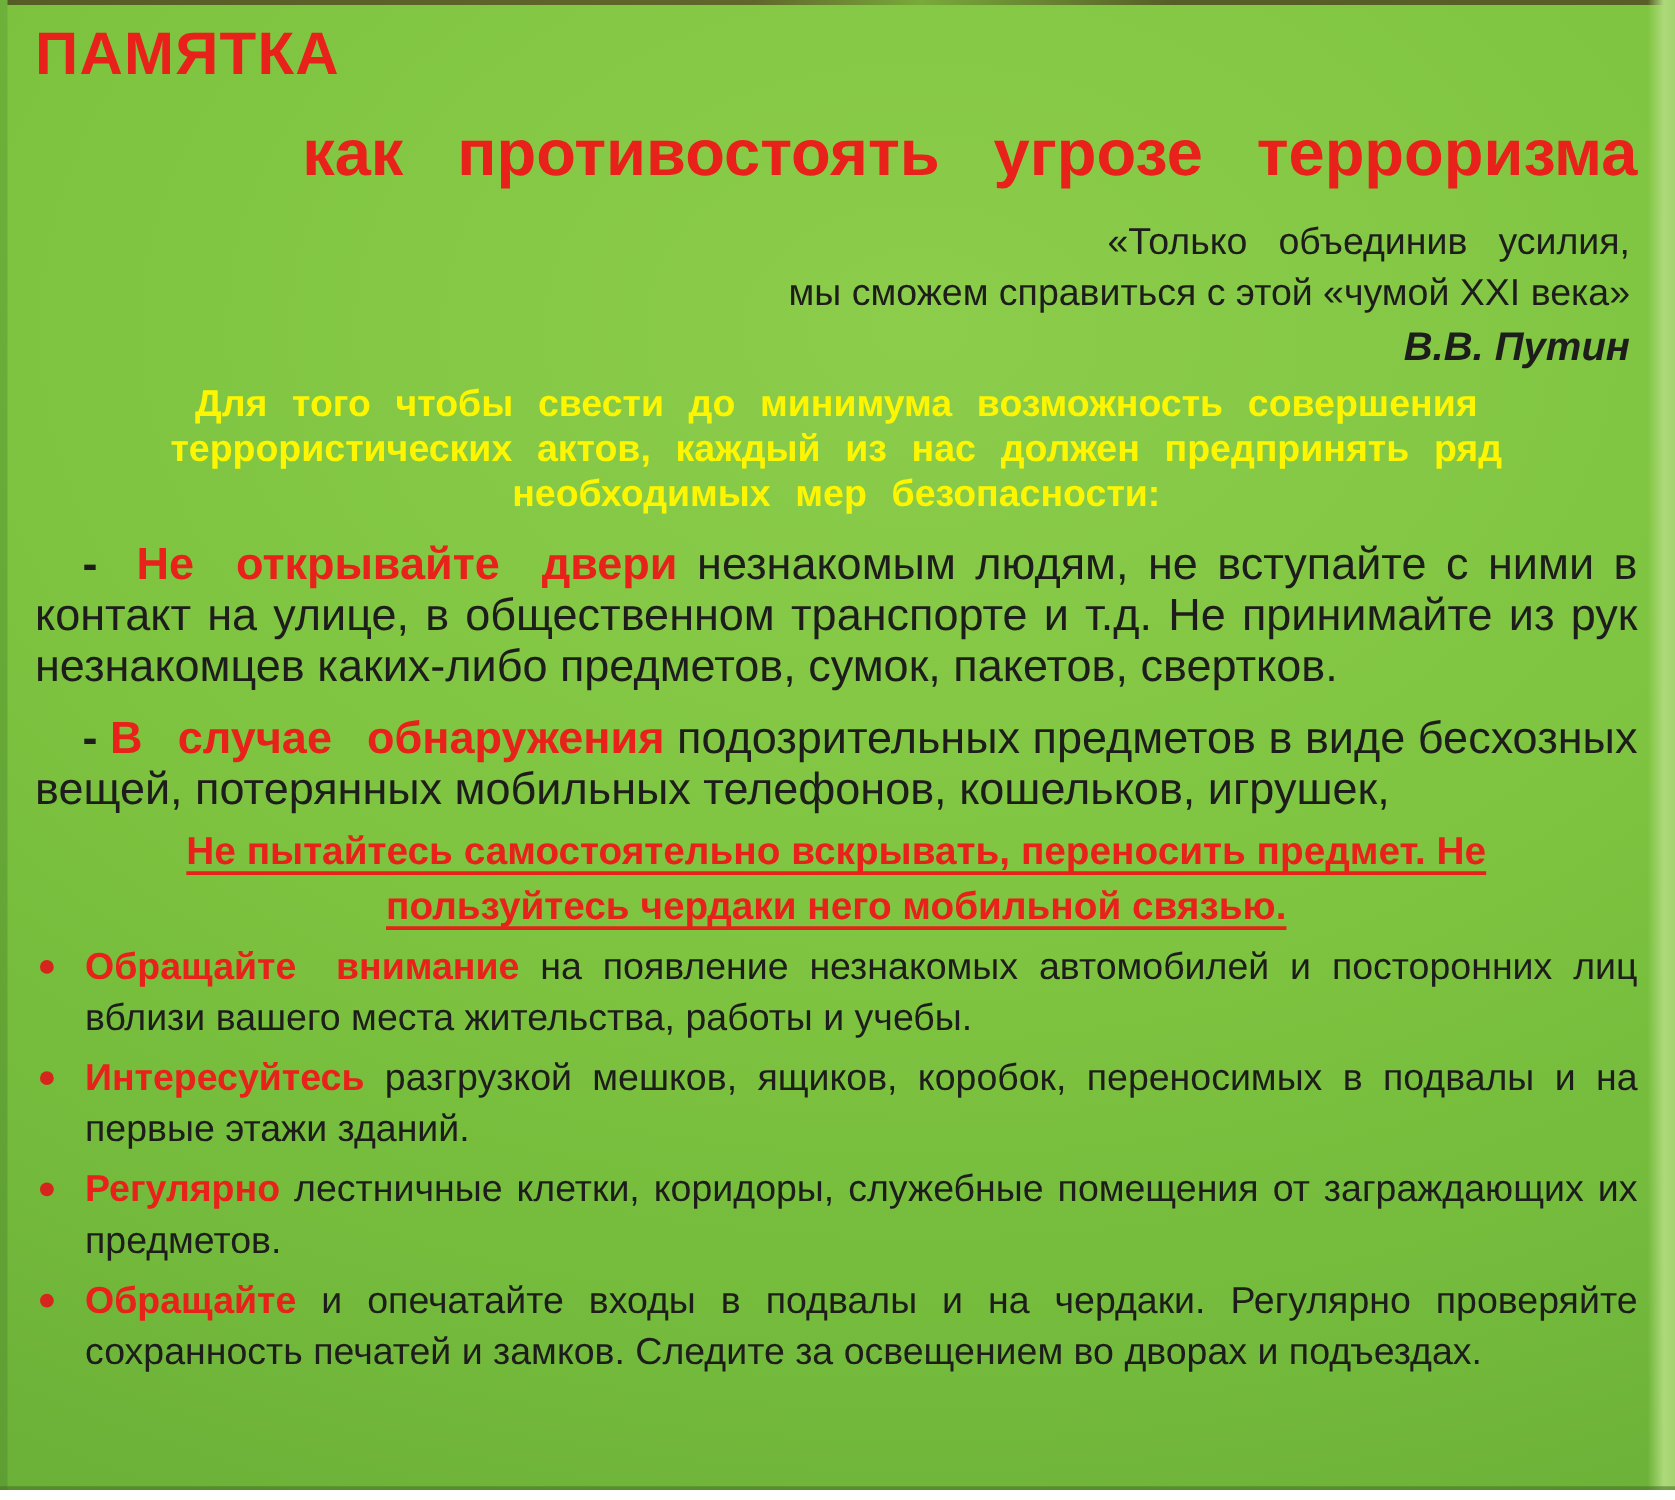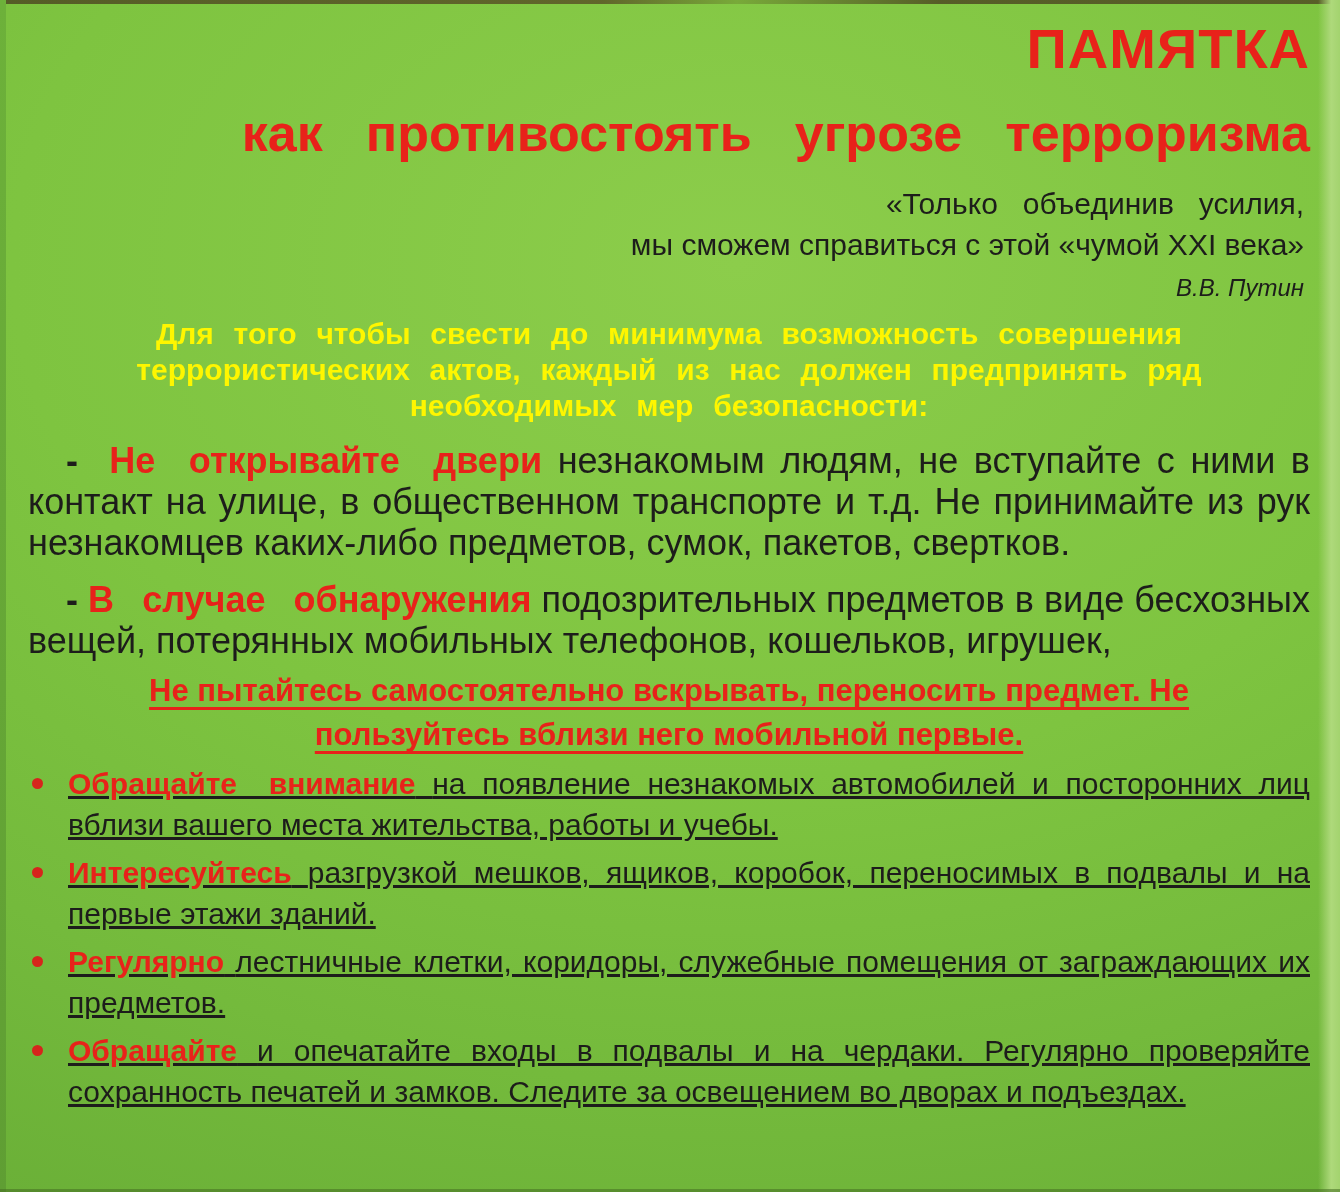--- a/index.html
+++ b/index.html
@@ -38,46 +38,46 @@
     position: absolute; left: 0; right: 0; bottom: 8px; height: 3px;
     background: rgba(70,110,35,.55);
   }
   .content {
     position: relative;
     padding: 10px 30px 0 28px;
     color: #1d1d1b;
   }
   .title {
     margin: 6px 0 0 0;
-    text-align: right;
+    text-align: left;
     color: #e8221a;
-    font-size: 56px;
+    font-size: 48px;
     font-weight: bold;
     letter-spacing: 1px;
   }
   .subtitle {
     margin: 22px 0 0 0;
     text-align: right;
     color: #e8221a;
     font-size: 52px;
     font-weight: bold;
     word-spacing: 0.55em;
   }
   .quote {
     margin-top: 20px;
     text-align: right;
     font-size: 30px;
     line-height: 41px;
     padding-right: 6px;
   }
   .quote-line-1 { word-spacing: 0.55em; }
   .quote-author {
-    font-weight: normal;
+    font-weight: bold;
     font-style: italic;
-    font-size: 24px;
+    font-size: 32px;
     margin-top: 2px;
     text-align: right;
   }
   .intro {
     margin: 8px 38px 4px 38px;
     text-align: center;
     color: #fef600;
     font-weight: bold;
     font-size: 30px;
     line-height: 36px;
@@ -112,21 +112,20 @@
     margin: 6px 0 0 0;
     padding: 0;
   }
   .bullets li {
     position: relative;
     padding-left: 40px;
     margin: 0 0 7px 0;
     font-size: 30px;
     line-height: 41px;
     text-align: justify;
-    text-decoration: underline;
   }
   .dot {
     position: absolute;
     left: 4px;
     top: 15px;
     width: 11px;
     height: 11px;
     border-radius: 50%;
     background: #d6251c;
   }
@@ -152,21 +151,21 @@
       <div class="quote-author">В.В. Путин</div>
     </div>
 
     <p class="intro">Для того чтобы свести до минимума возможность совершения террористических актов, каждый из нас должен предпринять ряд необходимых мер безопасности:</p>
 
     <p class="para"><span class="para-dash">-</span>&nbsp; <span class="lead">Не открывайте двери</span> <span>незнакомым людям, не вступайте с ними в контакт на улице, в общественном транспорте и т.д.  Не принимайте из рук незнакомцев каких-либо предметов, сумок, пакетов, свертков.</span></p>
 
     <p class="para"><span class="para-dash">-</span> <span class="lead">В случае обнаружения</span> <span>подозрительных предметов в виде бесхозных вещей, потерянных мобильных телефонов,  кошельков, игрушек,</span></p>
 
 
-    <p class="warning">Не пытайтесь самостоятельно вскрывать, переносить предмет. Не пользуйтесь вблизи него мобильной первые.</p>
+    <p class="warning">Не пытайтесь самостоятельно вскрывать, переносить предмет. Не пользуйтесь чердаки него мобильной связью.</p>
 
     <ul class="bullets">
       <li>
         <span class="dot"></span>
         <span class="lead">Обращайте внимание</span>
         <span>на появление незнакомых автомобилей и посторонних лиц вблизи вашего  места жительства, работы и учебы.</span>
       </li>
       <li>
         <span class="dot"></span>
         <span class="lead">Интересуйтесь</span>

